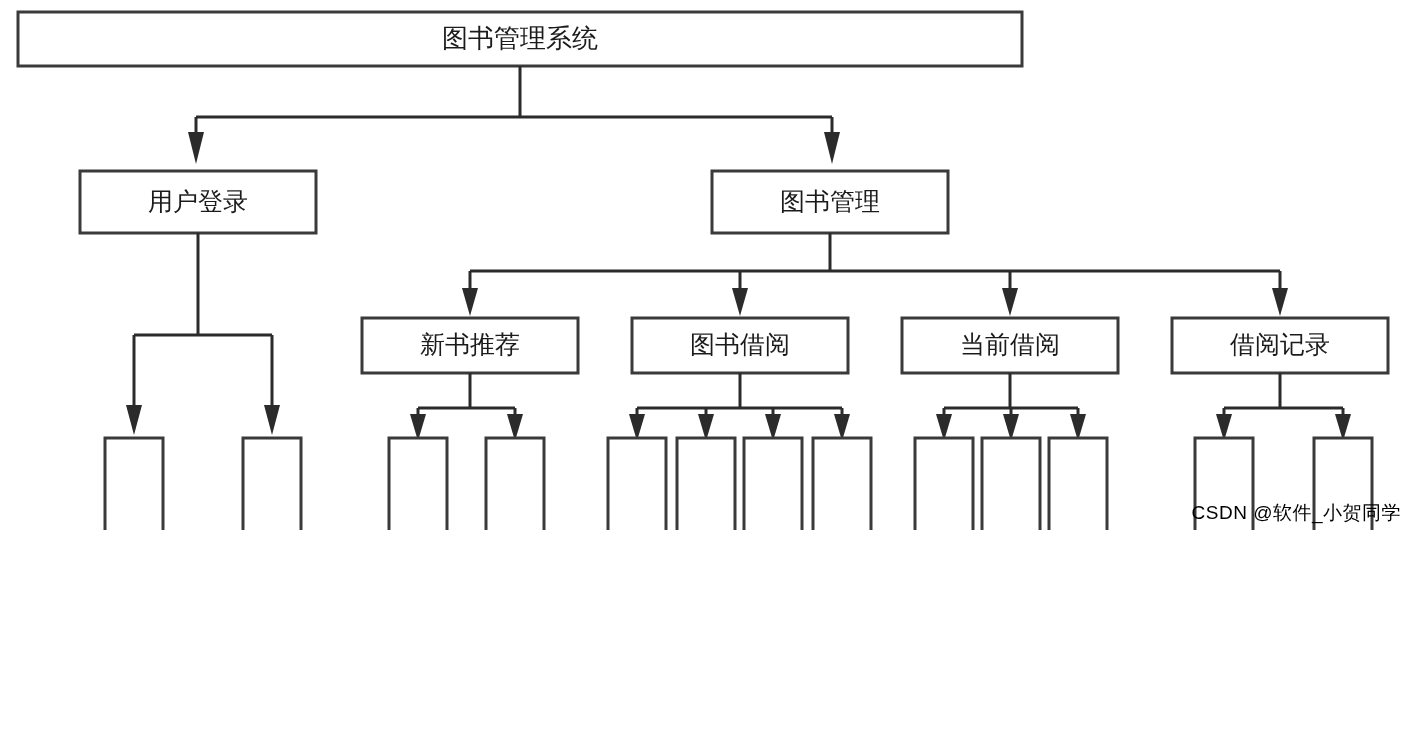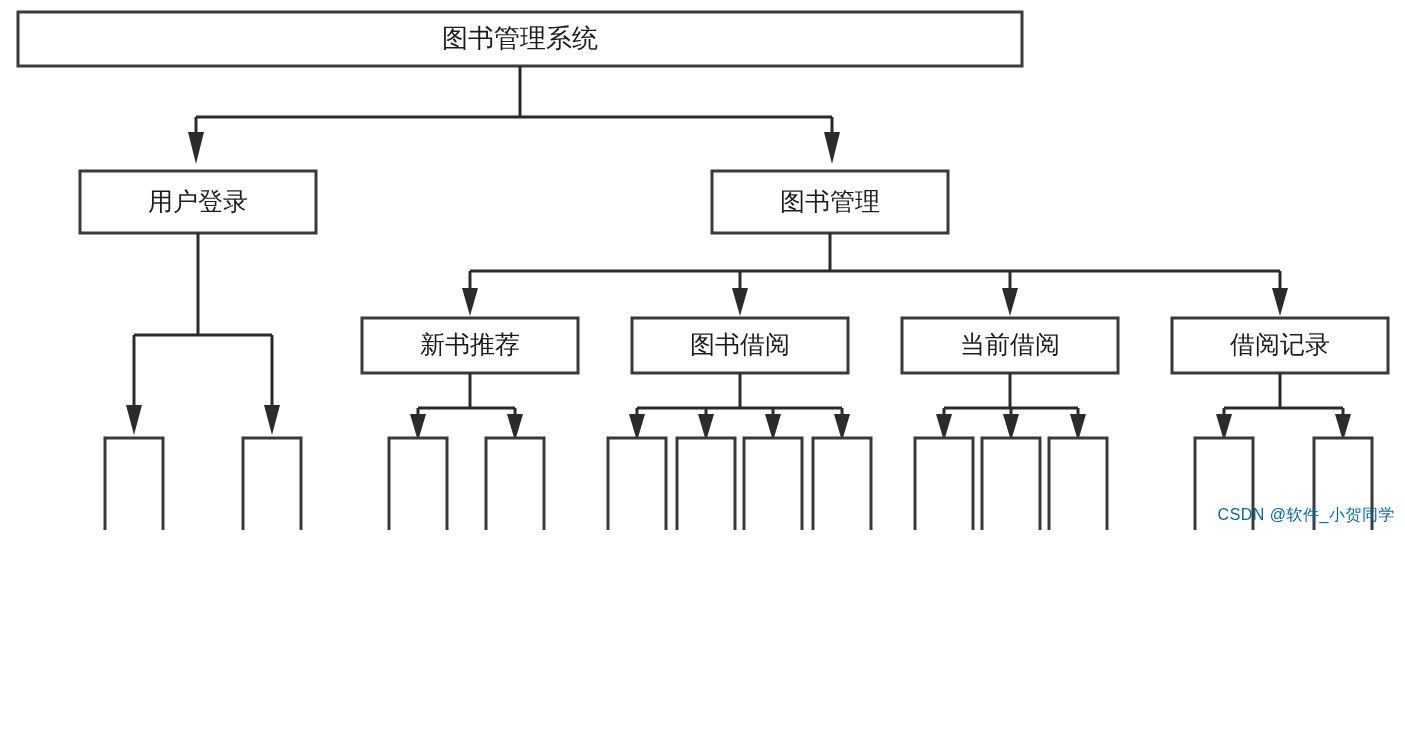--- a/index.html
+++ b/index.html
@@ -67,25 +67,25 @@
     letter-spacing: 2px;
     display: flex;
     align-items: center;
     justify-content: center;
     text-align: center;
     white-space: nowrap;
     pointer-events: none;
   }
   .watermark {
     position: absolute;
-    right: 10px;
+    right: 4px;
     bottom: 4px;
     font-family: "Liberation Sans", "DejaVu Sans", sans-serif;
-    font-size: 16px;
-    color: #0369a1;
+    font-size: 19px;
+    color: #000000;
     letter-spacing: 0.5px;
     white-space: nowrap;
   }
 </style>
 </head>
 <body>
 
 <div id="diagram-root">
 
   <svg id="tree-svg" viewBox="0 0 1405 747">

